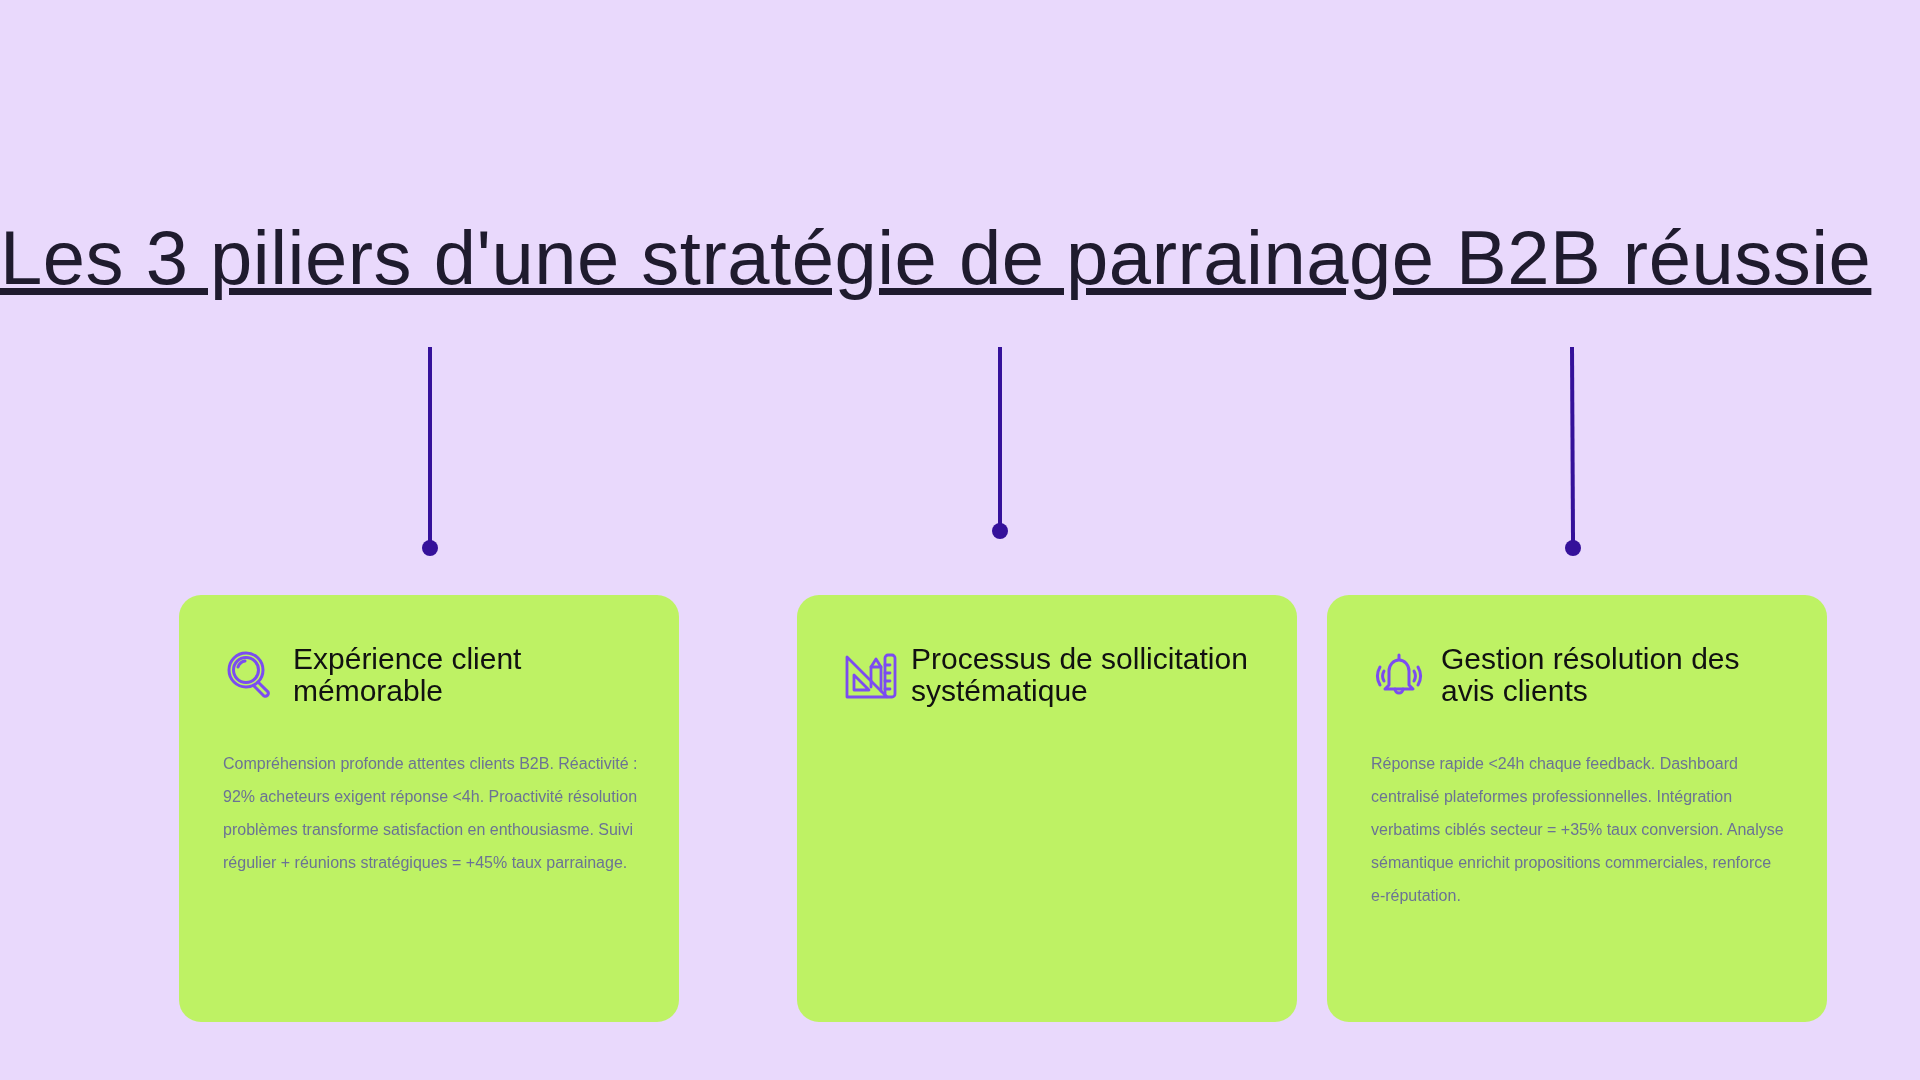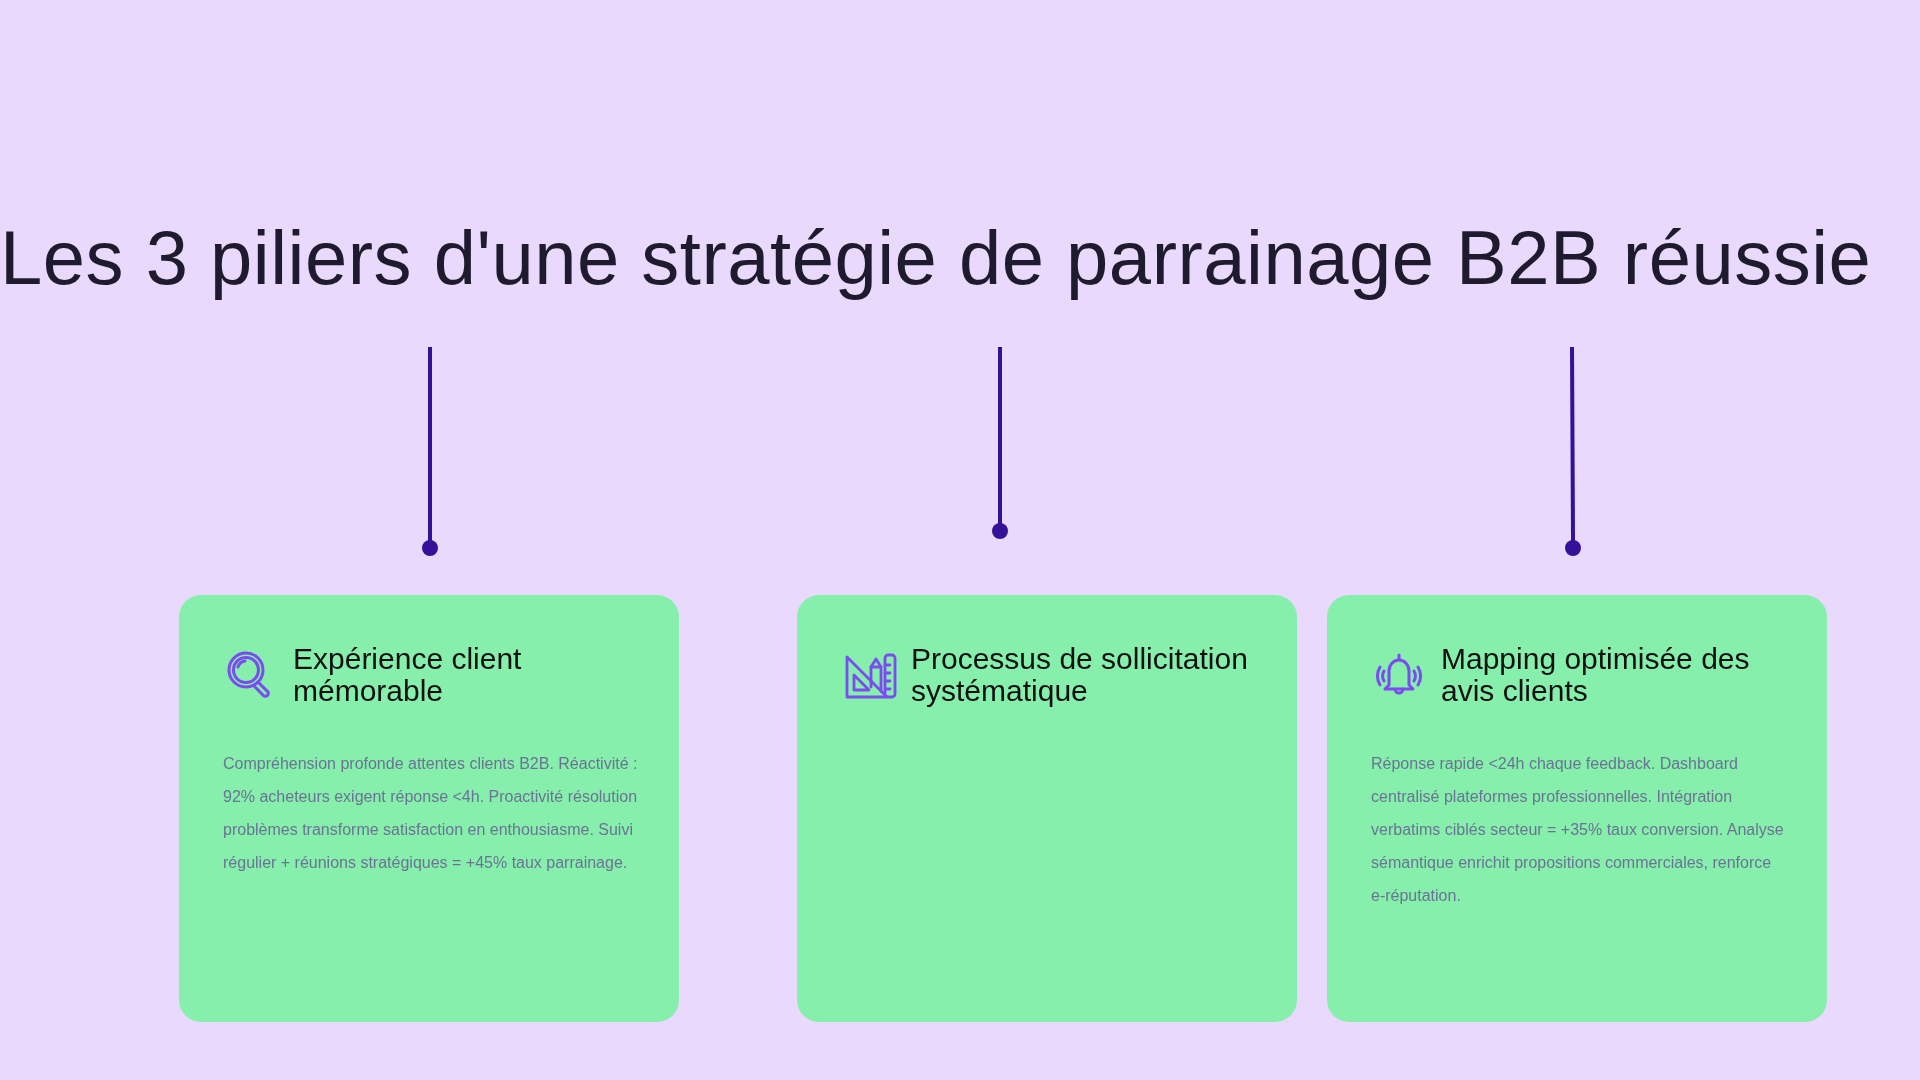--- a/index.html
+++ b/index.html
@@ -12,20 +12,21 @@
   .title {
     position: absolute;
     left: 0; top: 214px;
     width: 1707px;
     text-align: center;
     font-size: 76px;
     font-weight: 400;
     color: #1f1b2e;
     letter-spacing: 0.5px;
     white-space: nowrap;
+    text-decoration: underline;
   }
   .connector {
     position: absolute;
     width: 20px;
   }
   .connector .line {
     position: absolute;
     left: 8px; top: 0;
     width: 4px;
     background: #35119a;
@@ -35,21 +36,21 @@
     left: 2px;
     width: 16px; height: 16px;
     border-radius: 50%;
     background: #35119a;
   }
   .card {
     position: absolute;
     top: 595px;
     width: 500px;
     height: 427px;
-    background: #86efac;
+    background: #bef264;
     border-radius: 22px;
     padding: 46px 40px 20px 44px;
   }
   .card-head {
     display: flex;
     align-items: flex-start;
     gap: 14px;
     height: 100px;
   }
   .card-icon {
@@ -127,16 +128,16 @@
       <svg viewBox="0 0 56 56" fill="none" stroke="#7b4cf0" stroke-width="3" stroke-linecap="round" stroke-linejoin="round">
         <path d="M28 8 L28 12"></path>
         <path d="M18 38 L18 24 A10 11 0 0 1 38 24 L38 38 L42 42 L14 42 Z"></path>
         <path d="M24 42 A4 4 0 0 0 32 42"></path>
         <path d="M9 20 A18 18 0 0 0 9 38"></path>
         <path d="M13 24 A10 10 0 0 0 13 34"></path>
         <path d="M47 20 A18 18 0 0 1 47 38"></path>
         <path d="M43 24 A10 10 0 0 1 43 34"></path>
       </svg>
     </span>
-    <div class="card-title">Mapping optimisée des avis clients</div>
+    <div class="card-title">Gestion résolution des avis clients</div>
   </div>
   <p class="card-body">Réponse rapide &lt;24h chaque feedback. Dashboard centralisé plateformes professionnelles. Intégration verbatims ciblés secteur = +35% taux conversion. Analyse sémantique enrichit propositions commerciales, renforce e-réputation.</p>
 </div>
 
 </body></html>

